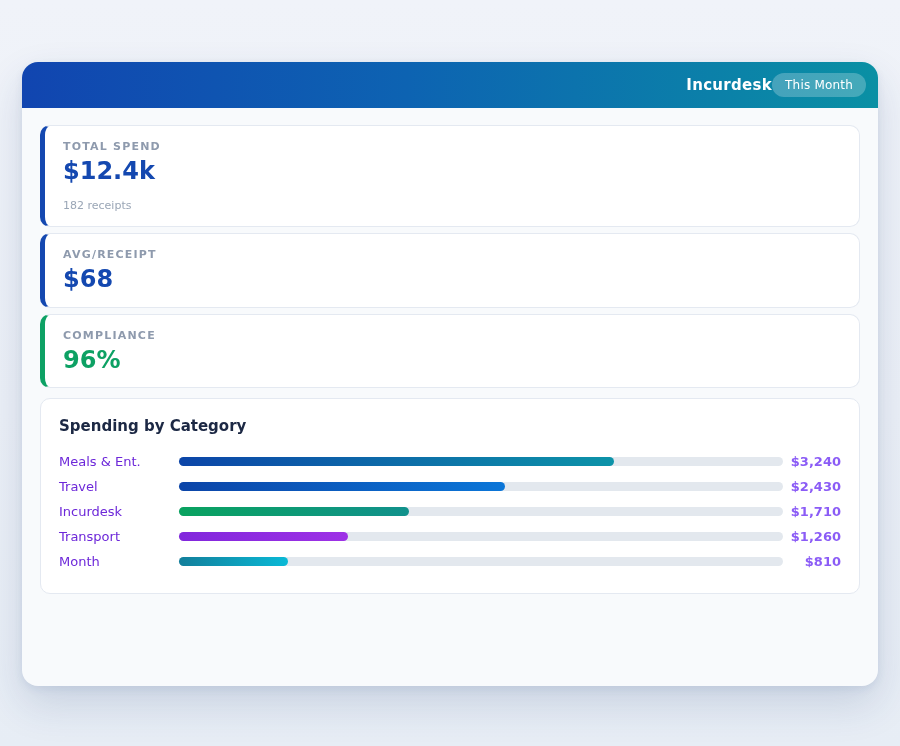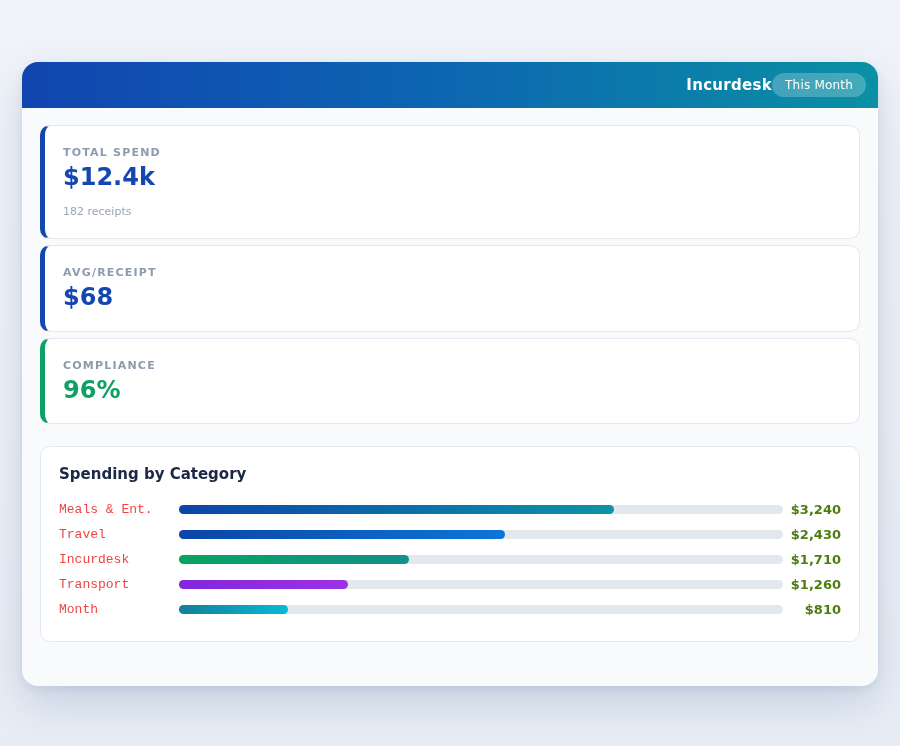--- a/index.html
+++ b/index.html
@@ -33,54 +33,54 @@
     padding: 5px 13px; border-radius: 999px;
     border: none; cursor: pointer; letter-spacing: 0.2px;
     font-family: inherit;
   }
   .content { padding: 17px 18px; }
   .stat-card {
     background: #ffffff;
     border: 1px solid #e4e9f1;
     border-left: 5px solid var(--accent, #1448b0);
     border-radius: 10px;
-    padding: 20px 18px;
+    padding: 14px 18px;
     margin-bottom: 6px;
   }
   .stat-label {
     font-size: 11px; font-weight: 700; color: #8e9aad;
     letter-spacing: 1.2px;
   }
   .stat-value {
     font-size: 24px; font-weight: 700; color: var(--accent, #1448b0);
     margin-top: 5px; line-height: 1.1;
   }
   .stat-sub { font-size: 11px; color: #9aa6b6; margin-top: 15px; }
   .stat-sub:empty { display: none; }
   .cat-card {
-    margin-top: 22px;
+    margin-top: 10px;
     background: #ffffff;
     border: 1px solid #e4e9f1;
     border-radius: 10px;
     padding: 16px 18px 19px 18px;
   }
   .cat-title { font-size: 15px; font-weight: 700; color: #1c2844; margin: 2px 0 14px 0; }
   .cat-row { display: flex; align-items: center; height: 25px; }
-  .cat-label { width: 120px; flex: 0 0 120px; font-size: 13px; color: #ef4444; font-family: Liberation Mono, monospace; }
+  .cat-label { width: 120px; flex: 0 0 120px; font-size: 13px; color: #6d28d9; }
   .cat-track {
     flex: 1; height: 9px; border-radius: 5px; background: #e3e8ee;
     position: relative;
   }
   .cat-fill {
     position: absolute; left: 0; top: 0; bottom: 0;
     border-radius: 5px;
   }
   .cat-value {
     width: 58px; flex: 0 0 58px; text-align: right;
-    font-size: 13px; font-weight: 700; color: #4d7c0f;
+    font-size: 13px; font-weight: 700; color: #8b5cf6;
   }
 </style>
 </head>
 <body>
 
 <div class="panel">
   <div class="header">
     <div class="app-title">Incurdesk</div>
     <button class="badge">This Month</button>
   </div>

